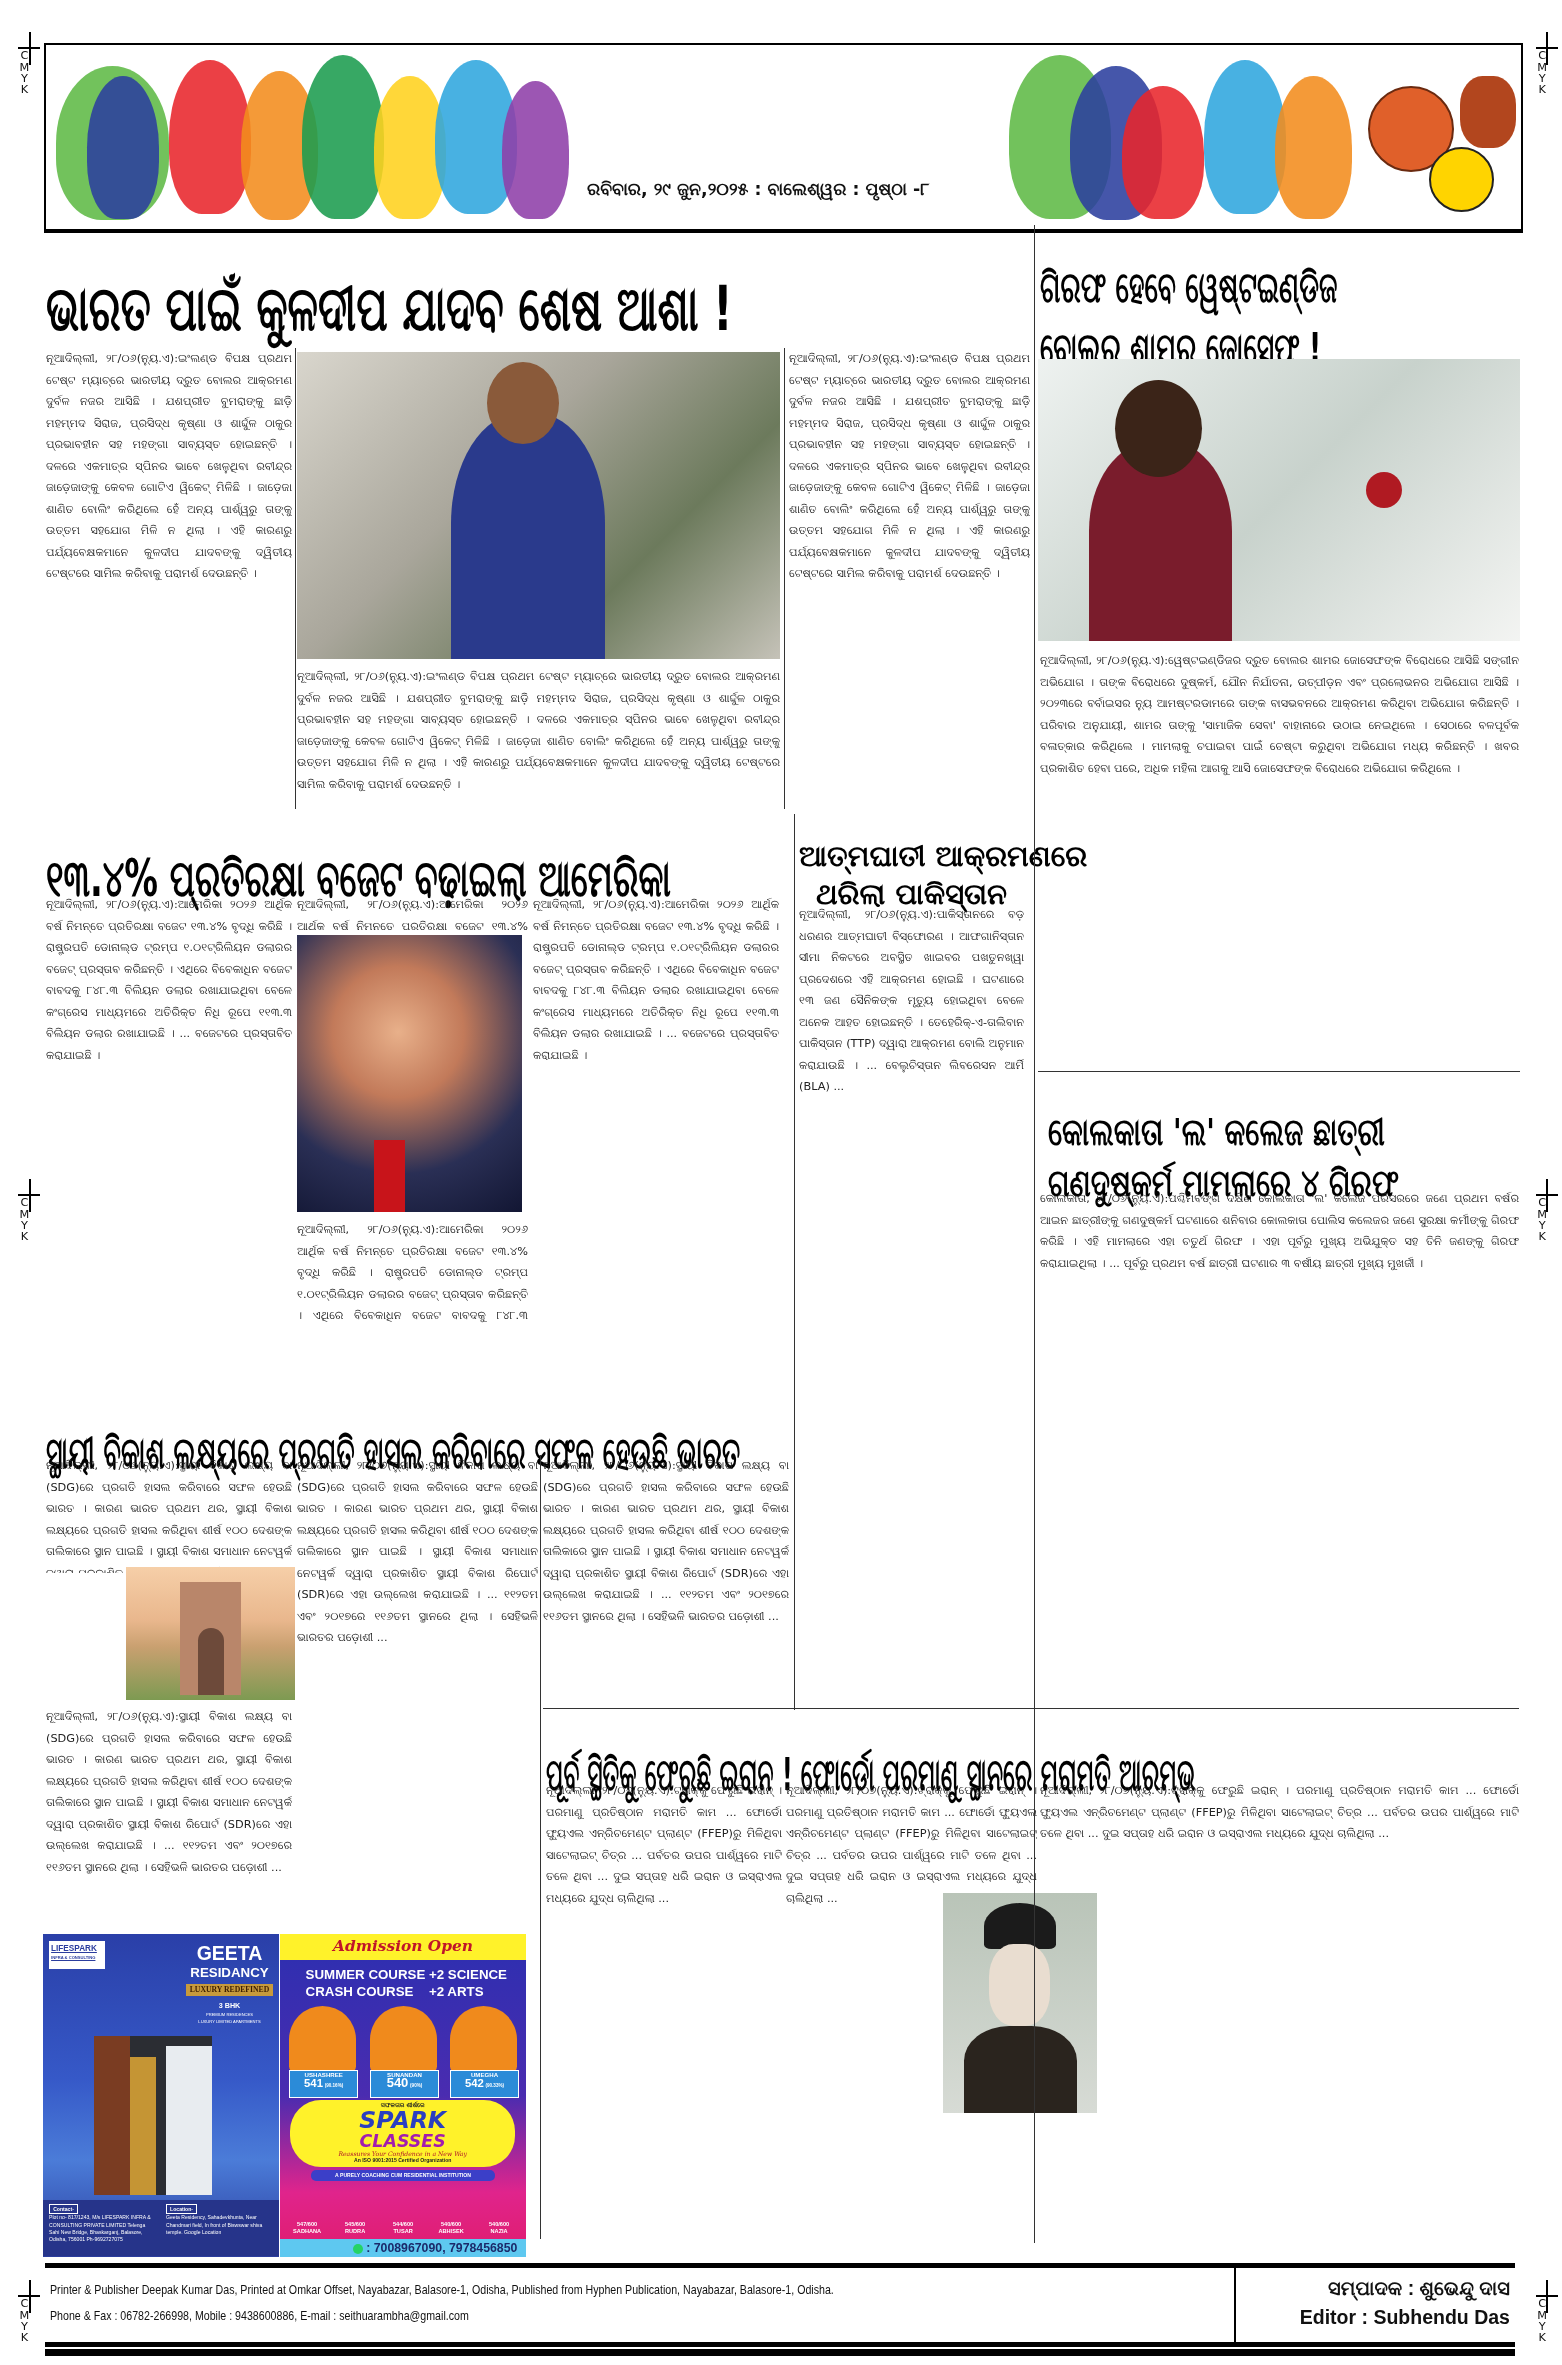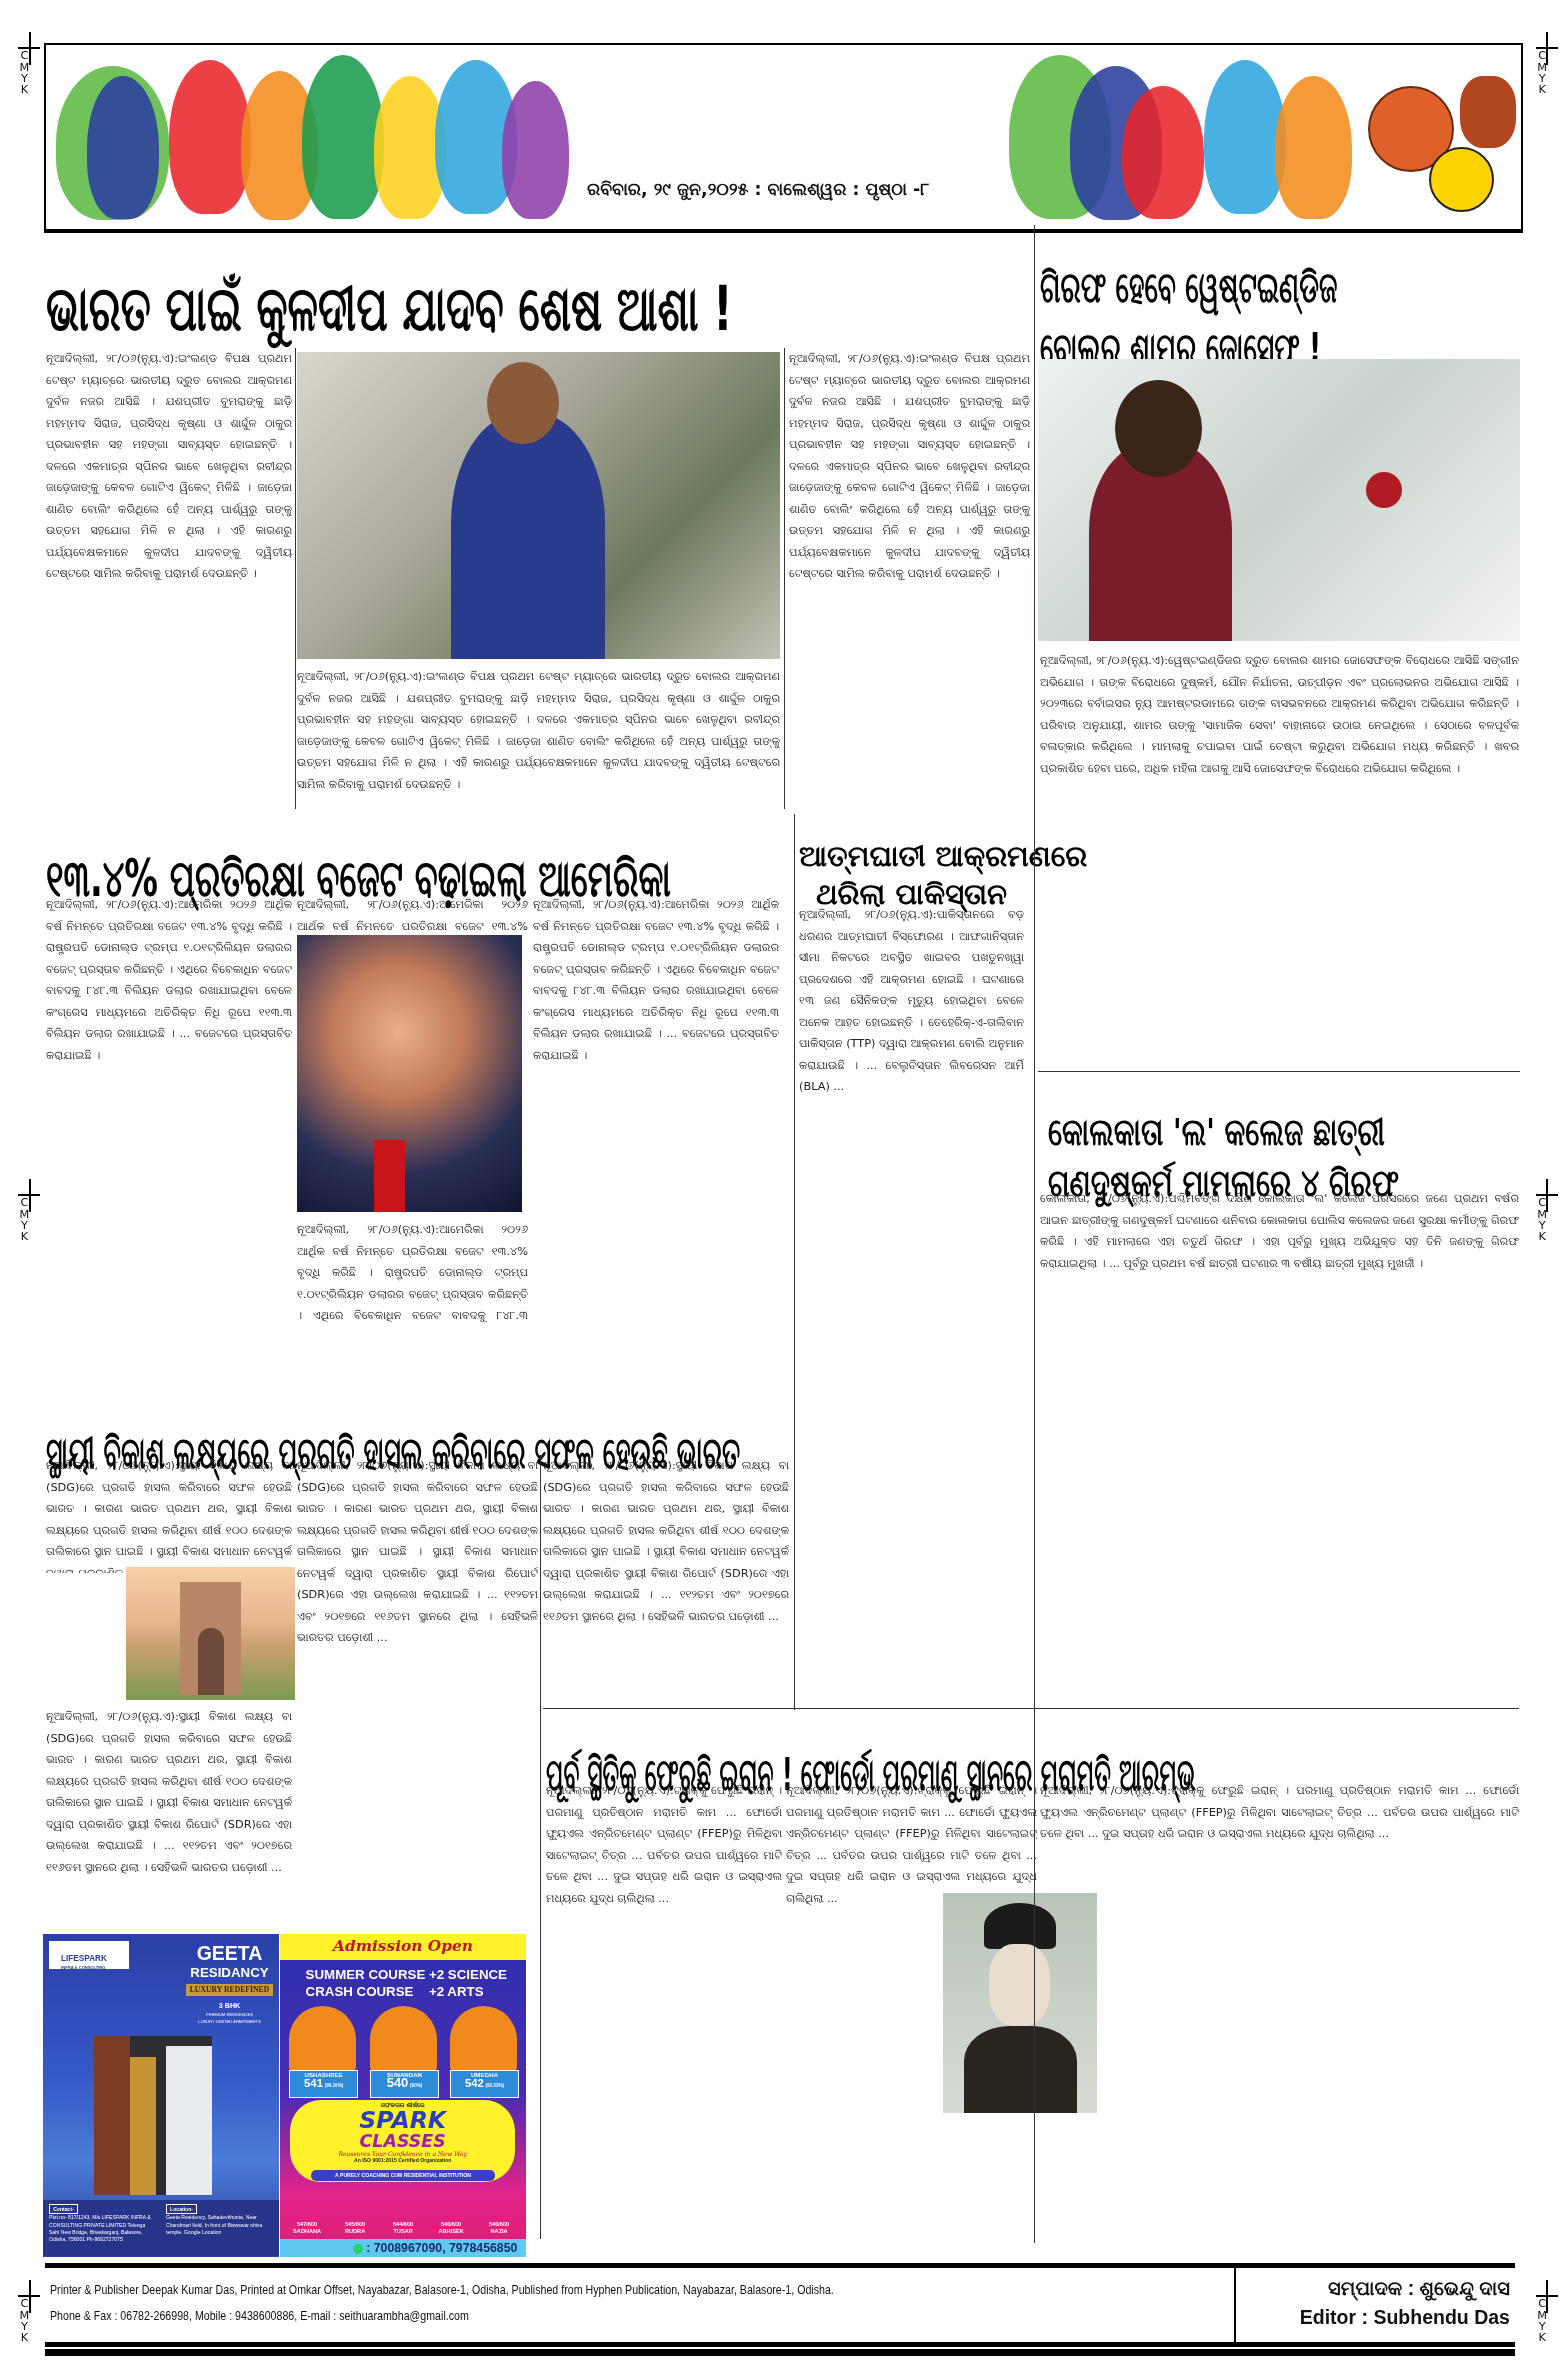--- a/index.html
+++ b/index.html
@@ -170,21 +170,21 @@
 
 <div class="vline" style="left:295px;top:348px;height:461px;"></div>
 <div class="vline" style="left:784px;top:348px;height:461px;"></div>
 <div class="vline" style="left:1034px;top:225px;height:2018px;"></div>
 <div class="vline" style="left:794px;top:814px;height:896px;"></div>
 <div class="vline" style="left:540px;top:1455px;height:784px;"></div>
 <div class="hline" style="left:1038px;top:1071px;width:482px;"></div>
 <div class="hline" style="left:543px;top:1708px;width:976px;"></div>
 
 <div class="ad" style="left:43px;top:1934px;width:236px;height:323px;background:linear-gradient(180deg,#2a3fa8 0%,#3659c8 45%,#4b7cd8 70%,#2b3d9e 100%);">
-  <div class="abs" style="left:6.1px;top:7.2px;width:80px;height:28px;background:#fff;color:#2b3d9e;font:bold 8.2px/12.3px 'Liberation Sans',sans-serif;padding:12px;box-sizing:border-box;">
+  <div class="abs" style="left:6.1px;top:7.2px;width:56px;height:28px;background:#fff;color:#2b3d9e;font:bold 8.2px/12.3px 'Liberation Sans',sans-serif;padding:2px;box-sizing:border-box;text-decoration:underline;">
     <div>LIFESPARK</div>
     <div style="font-size:4.1px;line-height:5.1px;">INFRA &amp; CONSULTING</div>
   </div>
   <div class="abs" style="left:143px;top:8.2px;width:87px;text-align:center;color:#fff;">
     <div style="font:bold 19.5px/22.5px 'Liberation Sans',sans-serif;">GEETA</div>
     <div style="font:bold 13.3px/16.4px 'Liberation Sans',sans-serif;">RESIDANCY</div>
     <div style="margin:3.1px auto;background:#c79a3c;color:#3b1d00;font:bold 7.7px/12.3px 'Liberation Serif',serif;">LUXURY REDEFINED</div>
     <div style="font:bold 7.2px/11.3px 'Liberation Sans',sans-serif;">3 BHK</div>
     <div style="font:4.1px/7.2px 'Liberation Sans',sans-serif;">PREMIUM RESIDENCES</div>
     <div style="font:4.1px/7.2px 'Liberation Sans',sans-serif;">LUXURY LIMITED APARTMENTS</div>
@@ -224,21 +224,21 @@
     <div><span style="font-size:11.3px;">541</span> <span style="font-size:4.6px;">(90.16%)</span></div>
   </div>
   <div class="abs" style="left:90px;top:136px;width:67px;height:25.6px;background:#2b8bd8;color:#fff;text-align:center;font:bold 6.1px/8.2px 'Liberation Sans',sans-serif;border:1px solid #fff;">
     <div>SUNANDAN</div>
     <div><span style="font-size:13px;text-align:right;">540</span> <span style="font-size:4.6px;">(90%)</span></div>
   </div>
   <div class="abs" style="left:170px;top:136px;width:67px;height:25.6px;background:#2b8bd8;color:#fff;text-align:center;font:bold 6.1px/8.2px 'Liberation Sans',sans-serif;border:1px solid #fff;">
     <div>UMEGHA</div>
     <div><span style="font-size:11.3px;">542</span> <span style="font-size:4.6px;">(90.33%)</span></div>
   </div>
-  <div class="abs" style="left:10.2px;top:166px;width:225px;height:82px;background:#fff22a;border-radius:31px;text-align:center;">
+  <div class="abs" style="left:10.2px;top:166px;width:225px;height:67px;background:#fff22a;border-radius:31px;text-align:center;">
     <div style="font:bold 6.1px/9.2px 'DejaVu Sans',sans-serif;color:#222;">ସଫଳତାର ଶୀର୍ଷରେ</div>
     <div style="font:italic bold 23.6px/23.6px 'DejaVu Sans',sans-serif;color:#2b3fc0;">SPARK</div>
     <div style="font:italic bold 17.4px/17.4px 'DejaVu Sans',sans-serif;color:#a21caf;">CLASSES</div>
     <div style="font:italic 6.1px/7.2px 'DejaVu Serif',serif;color:#b0142a;">Reassures Your Confidence in a New Way</div>
     <div style="font:bold 5.1px/7.2px 'Liberation Sans',sans-serif;color:#222;">An ISO 9001:2015 Certified Organization</div>
   </div>
   <div class="abs" style="left:31px;top:236px;width:184px;height:11.3px;background:#3b3fc8;color:#fff;font:bold 5.1px/11.3px 'Liberation Sans',sans-serif;text-align:center;border-radius:5.1px;">A PURELY COACHING CUM RESIDENTIAL INSTITUTION</div>
   <div class="abs" style="left:4.1px;top:287px;width:238px;display:flex;justify-content:space-between;color:#fff;font:bold 5.6px/7.2px 'Liberation Sans',sans-serif;">
     <div style="text-align:center;width:46px;">
         <div>547/600</div>

